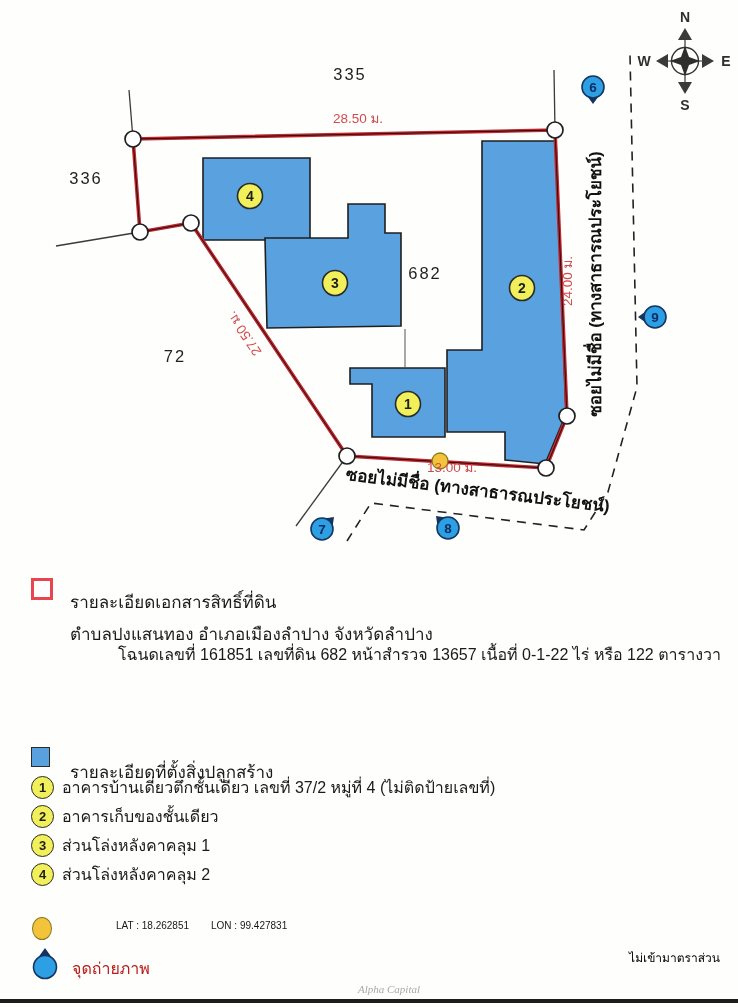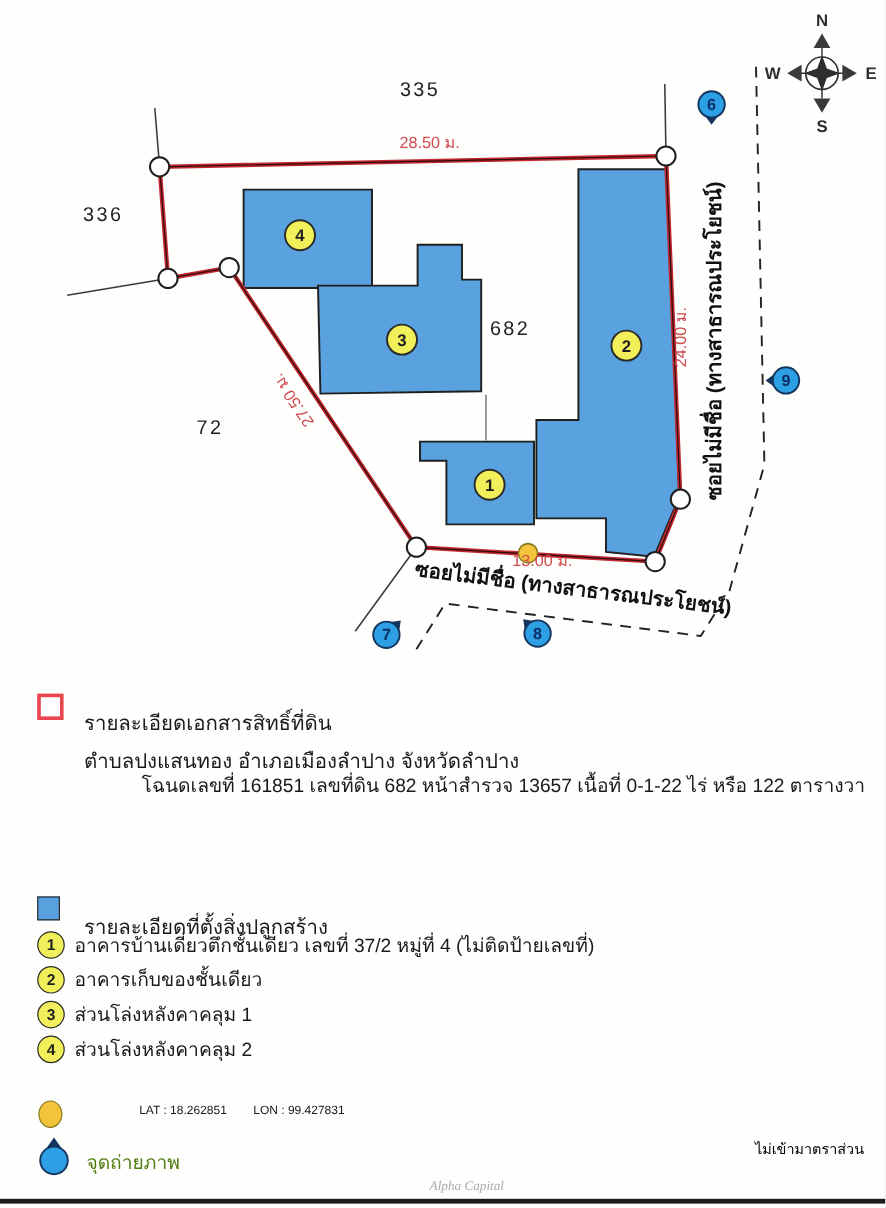--- a/index.html
+++ b/index.html
@@ -26,21 +26,21 @@
     display:inline-flex;align-items:center;justify-content:center;
     font-size:13px;font-weight:bold;color:#1e1e1e;flex:0 0 auto;
   }
   .bld-item-label{font-size:16px;color:#1a1a1a;}
   .coord-dot{
     position:absolute;left:32px;top:917px;width:18px;height:21px;border-radius:50%;
     background:#f4c33c;border:1.6px solid #8a7a1e;
   }
   .coord-text{position:absolute;left:72px;top:920px;font-size:10px;color:#171717;margin-left:44px;}
   .coord-text span{margin-right:22px;}
-  .photo-legend-text{position:absolute;left:72px;top:956px;font-size:16px;color:#4d7c0f;}
+  .photo-legend-text{position:absolute;left:72px;top:956px;font-size:16px;color:#b91c1c;}
   .scale-note{position:absolute;right:18px;top:948px;font-size:12px;color:#000000;}
   .watermark{
     position:absolute;left:330px;top:983px;font-size:11px;color:#a9a9a9;
     font-style:italic;font-family:"Liberation Serif", serif;margin-left:28px;
   }
   .bottom-rule{position:absolute;left:0;top:999px;width:738px;height:4px;background:#1d1d1d;}
 </style>
 </head>
 <body>
 

